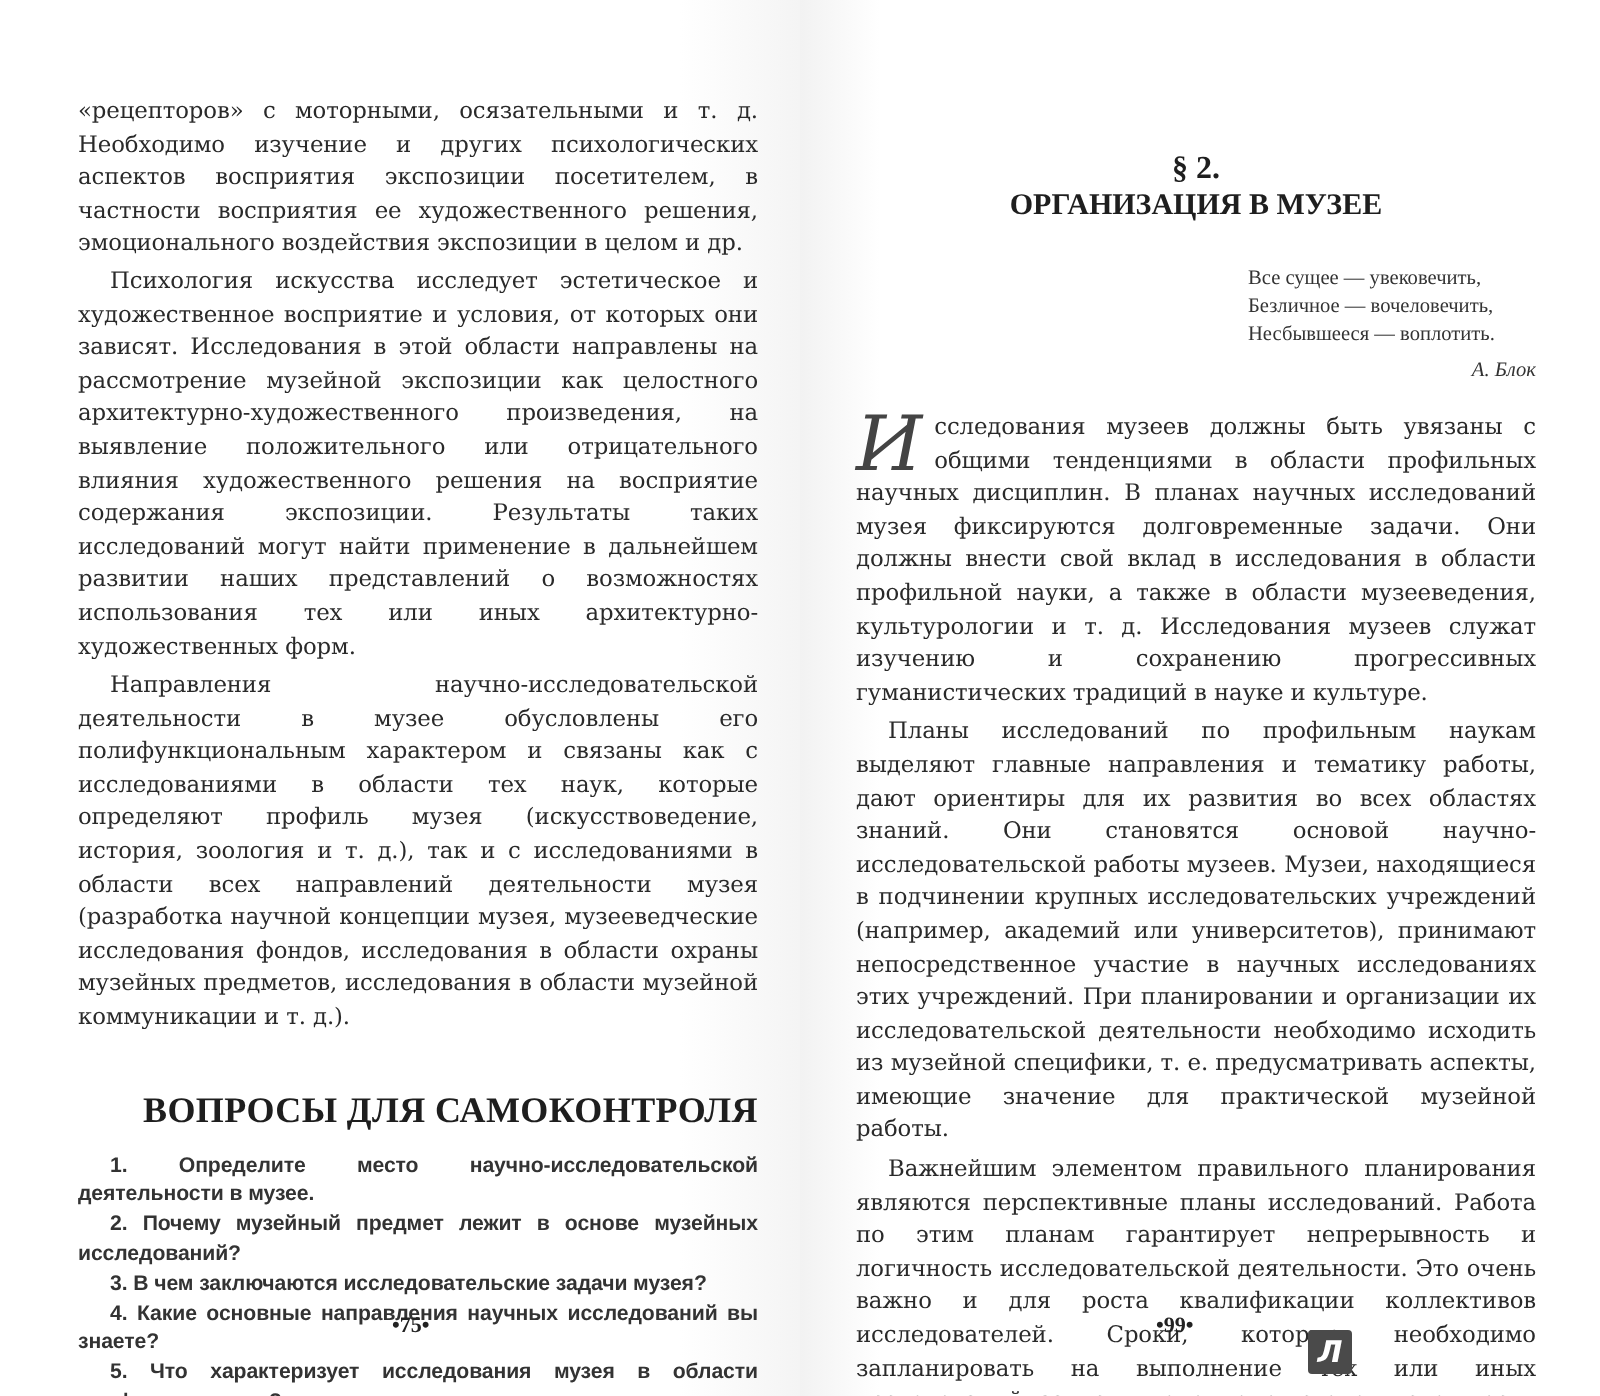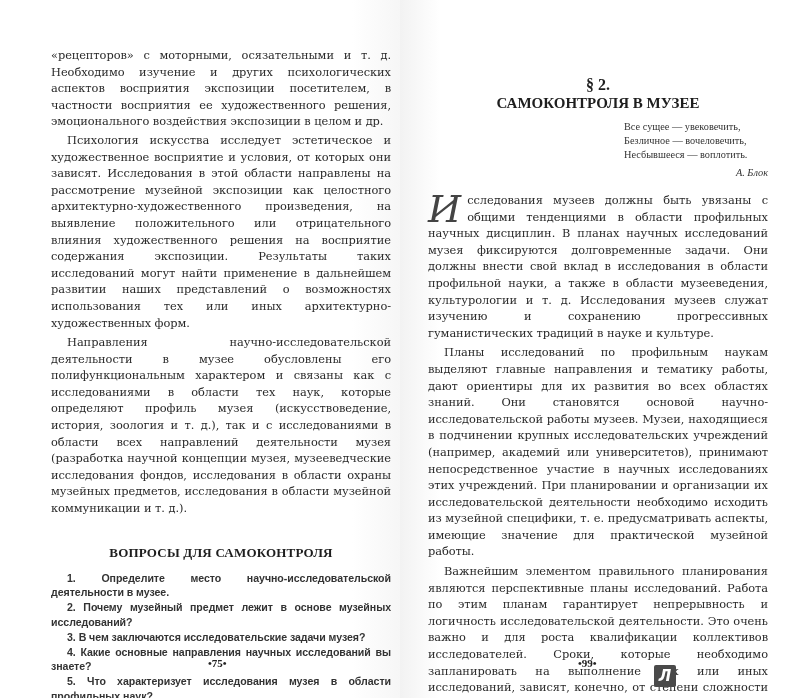--- a/index.html
+++ b/index.html
@@ -1,30 +1,30 @@
 <!DOCTYPE html>
 <html><head>
 <meta charset="utf-8">
 <style>
   html, body { margin: 0; padding: 0; background: #ffffff; }
   body { width: 800px; height: 698px; position: relative; overflow: hidden;
          font-family: "DejaVu Serif", "Liberation Serif", serif; color: #2a2a2a; }
   .page { position: absolute; top: 0; height: 698px; }
-  .page.left { left: 12px; width: 400px; background: linear-gradient(to right, #ffffff 0%, #ffffff 85%, #f4f4f4 100%); }
+  .page.left { left: 0; width: 400px; background: linear-gradient(to right, #ffffff 0%, #ffffff 85%, #f4f4f4 100%); }
   .page.right { left: 400px; width: 400px; background: linear-gradient(to right, #f2f2f2 0%, #ffffff 10%, #ffffff 100%); }
   .col { position: absolute; }
   .left .col { left: 39px; width: 340px; top: 47px; }
   .right .col { left: 28px; width: 340px; top: 45px; }
   p { margin: 0; font-size: 11.4px; line-height: 16.6px; text-align: justify; letter-spacing: -0.05px; }
   p.indent { text-indent: 16px; }
   .q p { font-size: 10.6px; line-height: 14.8px; font-family: Liberation Sans, sans-serif; font-weight: bold; color: #333; }
-  .heading { text-align: center; font-family: "Liberation Serif", serif; font-weight: bold; font-size: 13px; letter-spacing: 0.2px; color: #1e1e1e; }
+  .heading { text-align: right; font-family: "Liberation Serif", serif; font-weight: bold; font-size: 18px; letter-spacing: 0.2px; color: #1e1e1e; }
   .sec-num { text-align: center; font-family: "Liberation Serif", serif; font-weight: bold; font-size: 16px; color: #1e1e1e; line-height: 18px; }
   .sec-title { text-align: center; font-family: "Liberation Serif", serif; font-weight: bold; font-size: 15px; line-height: 18px; color: #1e1e1e; }
-  .epigraph { margin-left: 196px; margin-top: 8px; font-size: 10.3px; line-height: 14px; color: #333; font-family: "Liberation Serif", serif; }
+  .epigraph { margin-left: 196px; margin-top: 21px; font-size: 10.3px; line-height: 14px; color: #333; font-family: "Liberation Serif", serif; }
   .epigraph .author { text-align: right; font-style: italic; margin-top: 4px; }
   .dropcap { float: left; font-family: "DejaVu Serif", serif; font-style: italic; font-size: 38px; line-height: 30px; margin: 2px 6px 0 0; color: #444; font-weight: normal; }
   .pagenum { position: absolute; top: 657px; font-size: 11px; font-weight: bold; font-family: "Liberation Serif", serif; color: #222; }
   .left .pagenum { left: 196px; }
   .right .pagenum { left: 178px; }
   .logo { position: absolute; left: 654px; top: 665px; width: 22px; height: 22px; background: #4a4a4a; border-radius: 2px;
           color: #fff; font-family: "DejaVu Sans", sans-serif; font-weight: bold; font-style: italic; font-size: 15px; line-height: 22px; text-align: center; }
 </style>
 </head>
 <body>
@@ -47,21 +47,21 @@
 
     </div>
   </div>
   <div class="pagenum">•75•</div>
 </div>
 
 <div class="page right">
   <div class="col">
     <div class="sec-num" style="margin-top:31px">§ 2.</div>
     <div class="sec-title">
-      <div>САМОКОНТРОЛЯ В МУЗЕЕ</div>
+      <div>ОРГАНИЗАЦИЯ В МУЗЕЕ</div>
     </div>
 
     <div class="epigraph">
       <div>Все сущее — увековечить,</div>
       <div>Безличное — вочеловечить,</div>
       <div>Несбывшееся — воплотить.</div>
       <div class="author">А. Блок</div>
     </div>
 
     <div style="margin-top:12px">

